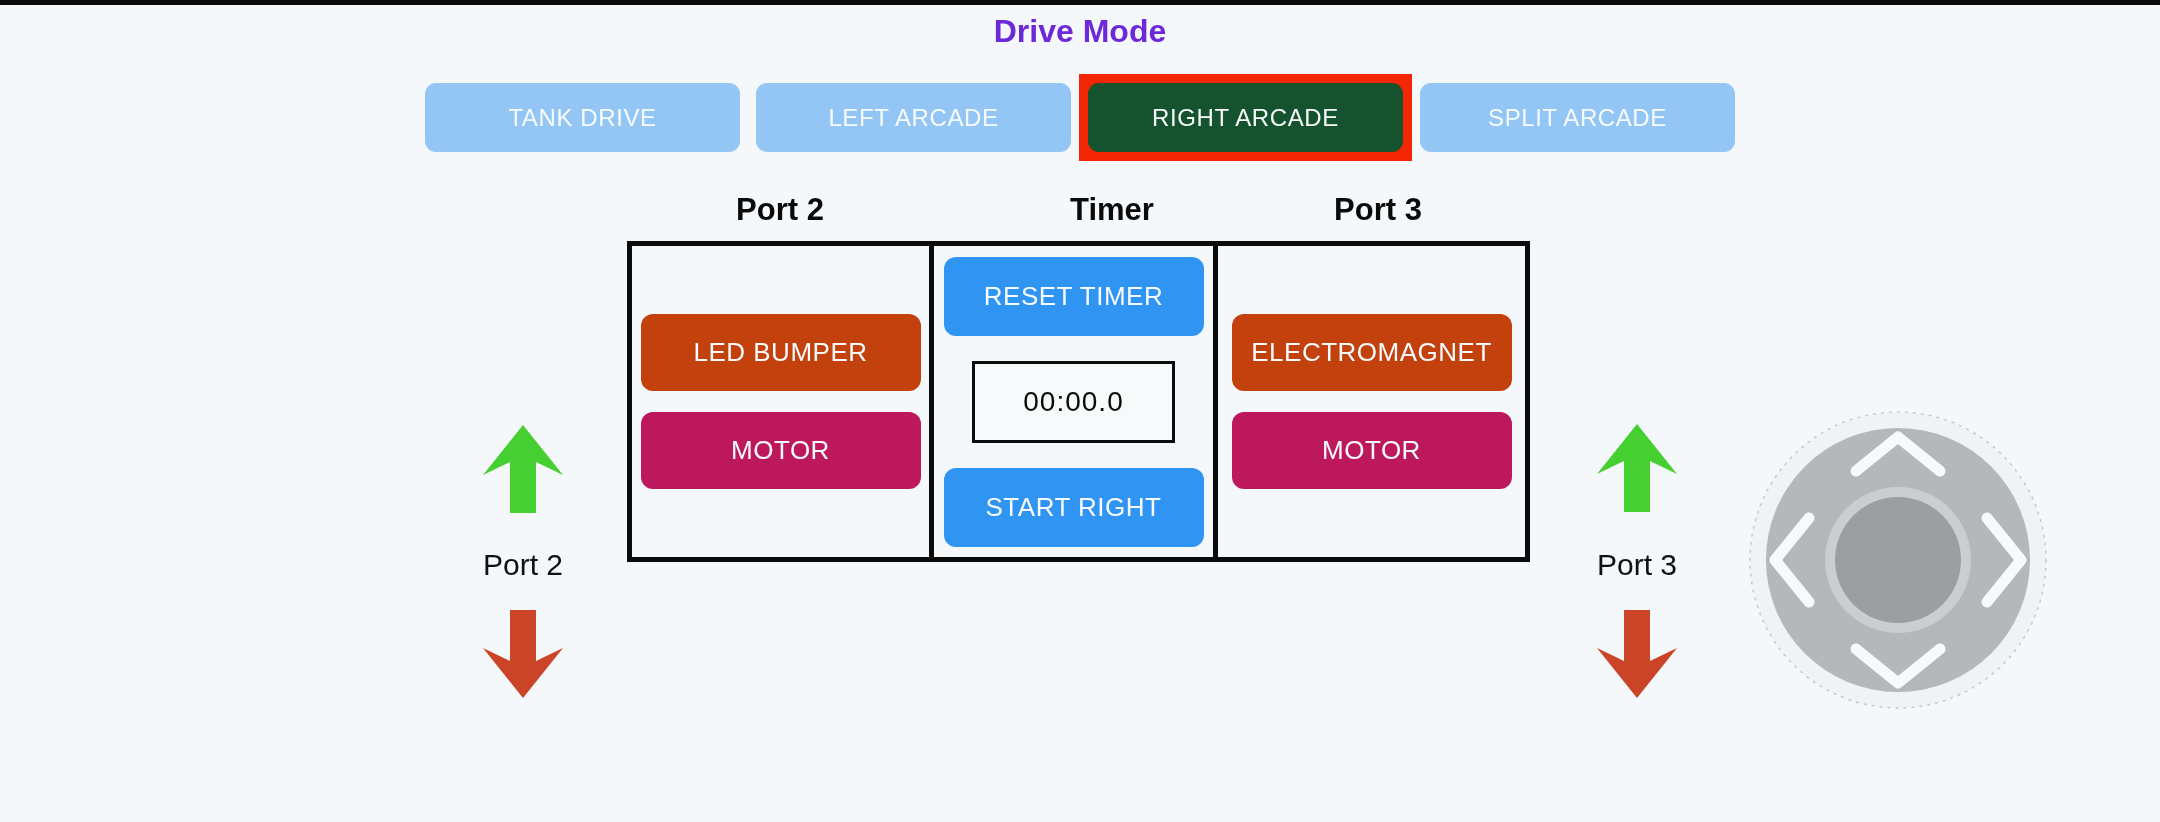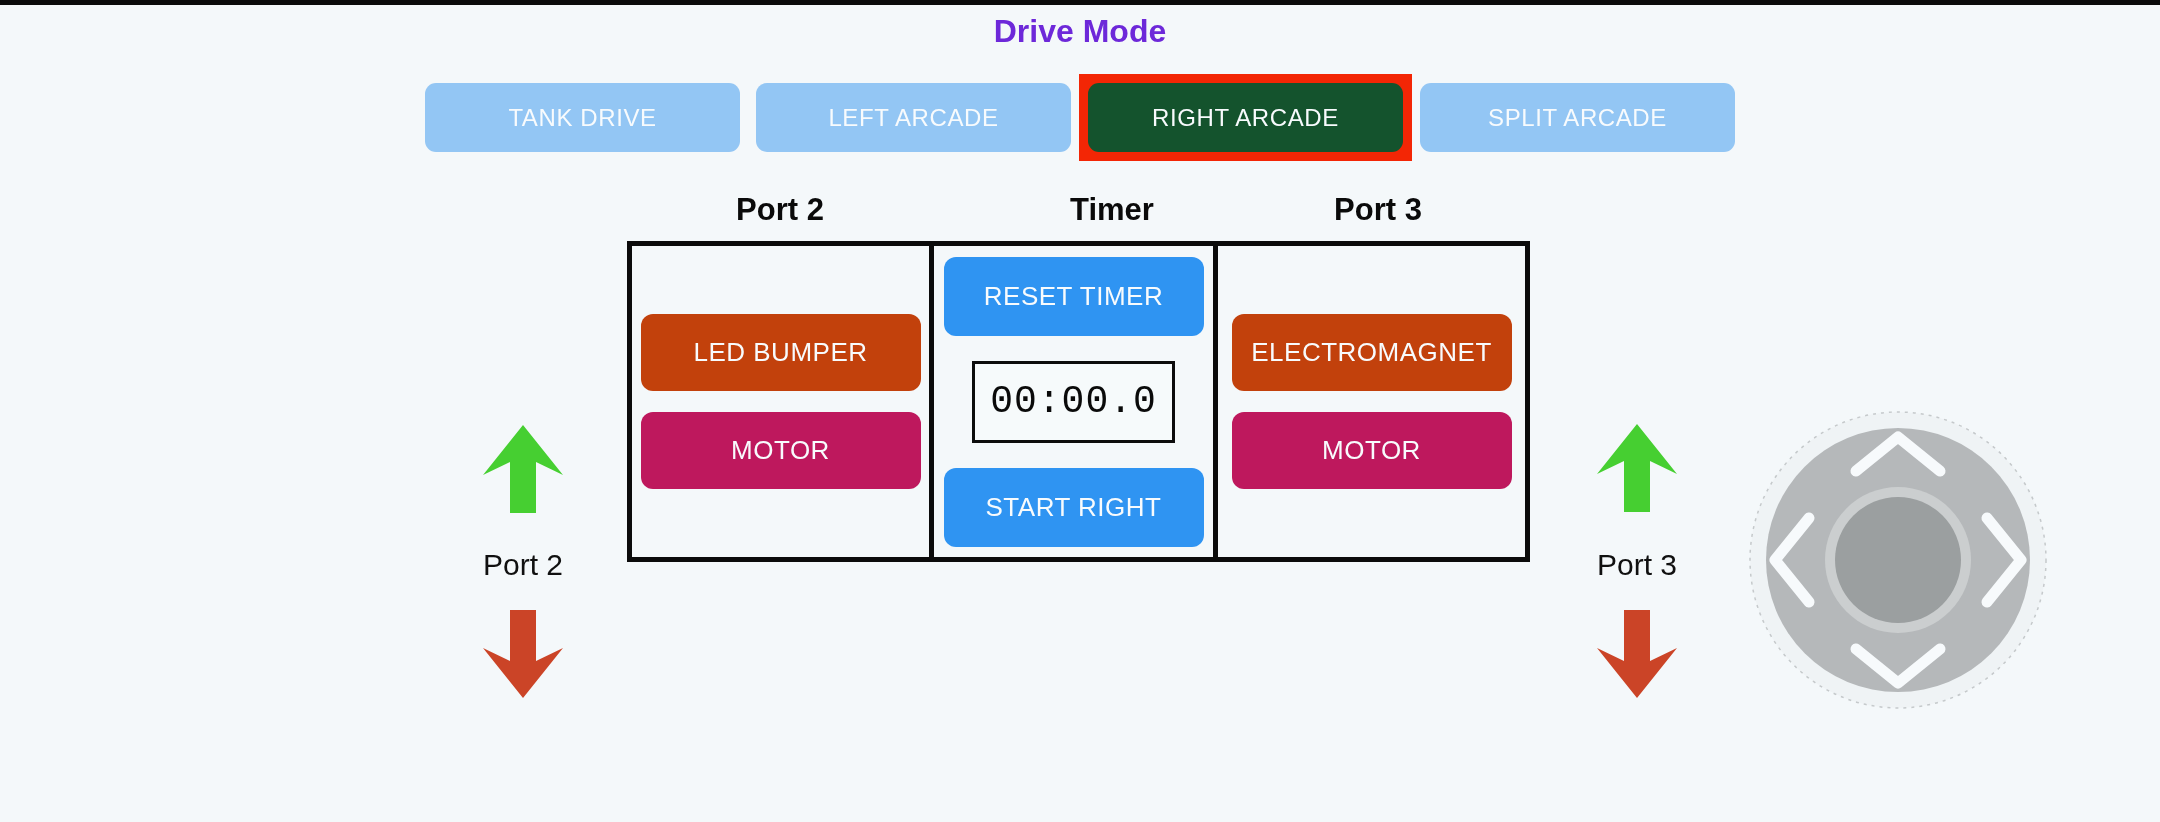--- a/index.html
+++ b/index.html
@@ -63,21 +63,21 @@
   .timer-btn{
     width:260px;height:79px;border:none;border-radius:12px;
     background:#2F94F2;color:#F8FBFD;font-size:26px;letter-spacing:0.5px;
     font-family:"Liberation Sans", sans-serif;
     display:flex;align-items:center;justify-content:center;cursor:pointer;padding:0;
   }
   .timer-display{
     width:203px;height:82px;box-sizing:border-box;
     border:3px solid #0C0C0C;background:#F6FAFB;
     display:flex;align-items:center;justify-content:center;
-    font-size:38px;letter-spacing:1px;color:#0A0A0A;font-family:Liberation Mono, monospace;
+    font-size:28px;letter-spacing:1px;color:#0A0A0A;
   }
   
   .side-arrow{position:absolute;width:80px;height:88px;cursor:pointer;}
   .side-label{
     position:absolute;width:120px;text-align:center;
     font-size:30px;color:#101010;white-space:nowrap;
   }
   
   .joystick{position:absolute;left:1748px;top:410px;width:300px;height:300px;cursor:pointer;}
 </style>

